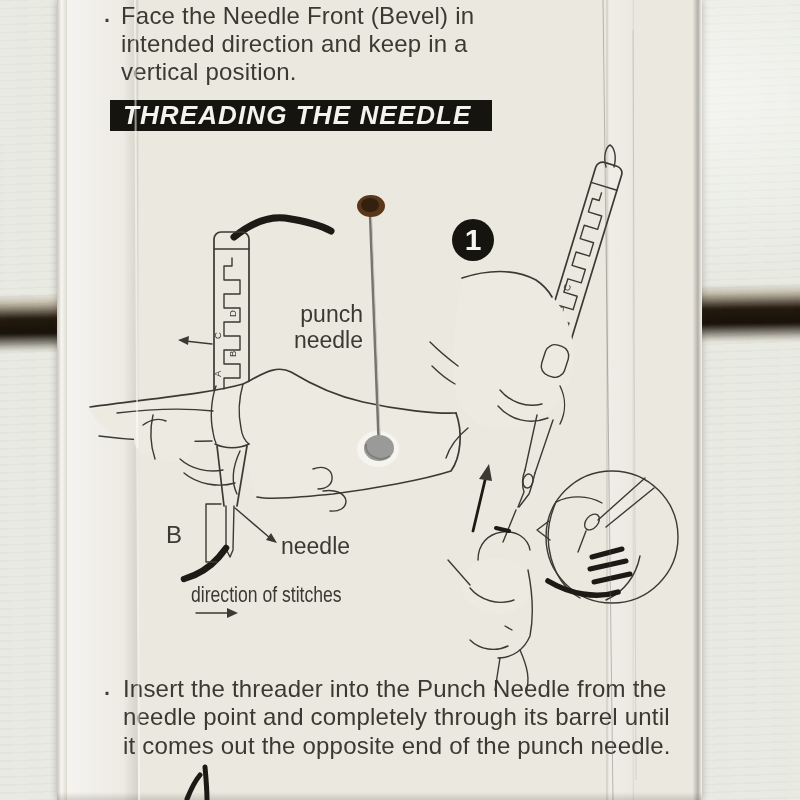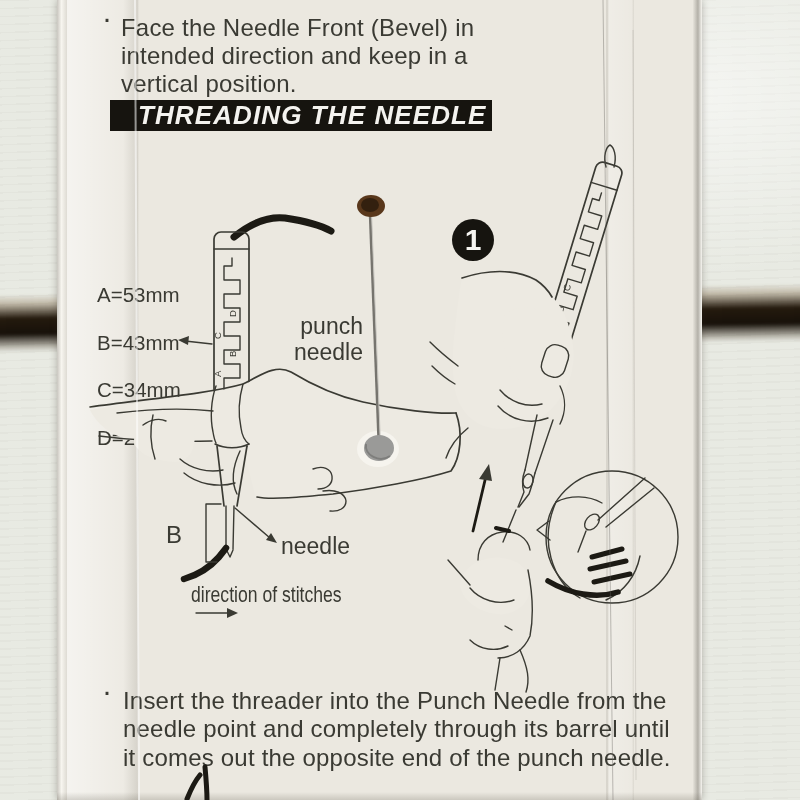--- a/index.html
+++ b/index.html
@@ -22,26 +22,26 @@
     background:linear-gradient(to right,#c9c6bf,#f7f5ef 45%,#dedbd3);}
   .edge-right{position:absolute;right:0;top:0;width:9px;height:800px;
     background:linear-gradient(to right,#e6e3db, #b3b0a8 55%, #f6f5f0);}
   .shine-left{position:absolute;left:10px;top:0;width:72px;height:800px;
     background:linear-gradient(to right, rgba(255,255,255,0.5), rgba(255,255,255,0.12) 78%, rgba(120,116,106,0.18) 98%, rgba(255,255,255,0) 100%);}
   .shine-mid{position:absolute;left:549px;top:0;width:28px;height:800px;
     background:linear-gradient(to right, rgba(120,116,106,0.16) 0 1.5px, rgba(255,255,255,0.22) 3px, rgba(255,255,255,0.06) 92%, rgba(120,116,106,0.14) 100%);}
   .bottom-shade{position:absolute;left:0;bottom:0;width:100%;height:8px;
     background:linear-gradient(to bottom, rgba(60,55,40,0), rgba(60,55,40,0.18));}
   
-  .pretext{white-space:pre-line;margin-top:12px;}
+  .pretext{white-space:pre-line;}
   .note{position:absolute;font-size:24px;line-height:28px;letter-spacing:0.2px;color:var(--ink,#34342e);}
   .bullet{position:absolute;font-size:30px;line-height:20px;color:var(--ink,#34342e);}
   .banner{position:absolute;left:110px;top:100px;width:382px;height:31px;
     background:var(--banner,#16140f);color:#f4f3ef;font-weight:bold;font-style:italic;
-    font-size:26px;line-height:30px;letter-spacing:1.1px;padding-left:28px;box-sizing:border-box;}
+    font-size:26px;line-height:30px;letter-spacing:1.1px;padding-left:13px;box-sizing:border-box;}
   .meas{position:absolute;left:97px;top:271px;font-size:20.5px;line-height:23.8px;}
   .lbl{position:absolute;color:var(--ink,#34342e);}
   .lbl-punch{left:283px;top:301px;width:80px;text-align:right;font-size:23px;line-height:26px;}
   .lbl-b{left:166px;top:521px;font-size:24px;}
   .lbl-needle{left:281px;top:533px;font-size:23px;}
   .lbl-dir{left:191px;top:582px;font-size:22px;transform:scaleX(0.8);transform-origin:left center;white-space:nowrap;}
   .badge{position:absolute;left:452px;top:219px;width:42px;height:42px;border-radius:50%;
     background:var(--banner,#16140f);color:#f6f5f1;font-weight:bold;font-size:30px;
     text-align:center;line-height:42px;}
   
@@ -72,24 +72,20 @@
     <div class="bottom-shade"></div>
   </div>
 
   <div class="bullet" style="left:102px;top:8px;">·</div>
   <div class="note pretext" style="left:121px;top:2px;">Face the Needle Front (Bevel) in
 intended direction and keep in a
 vertical position.</div>
 
   <div class="banner">THREADING THE NEEDLE</div>
 
-  <div class="meas pretext"><span>A=53mm</span><br>
-    <span>B=43mm</span><br>
-    <span>C=34mm</span><br>
-    <span>D=24mm</span></div>
 
   <div class="lbl lbl-punch pretext">punch
 needle</div>
   <div class="lbl lbl-b">B</div>
   <div class="lbl lbl-needle">needle</div>
   <div class="lbl lbl-dir">direction of stitches</div>
 
   <div class="badge">1</div>
 
   <div class="bullet" style="left:102px;top:681px;">·</div>

